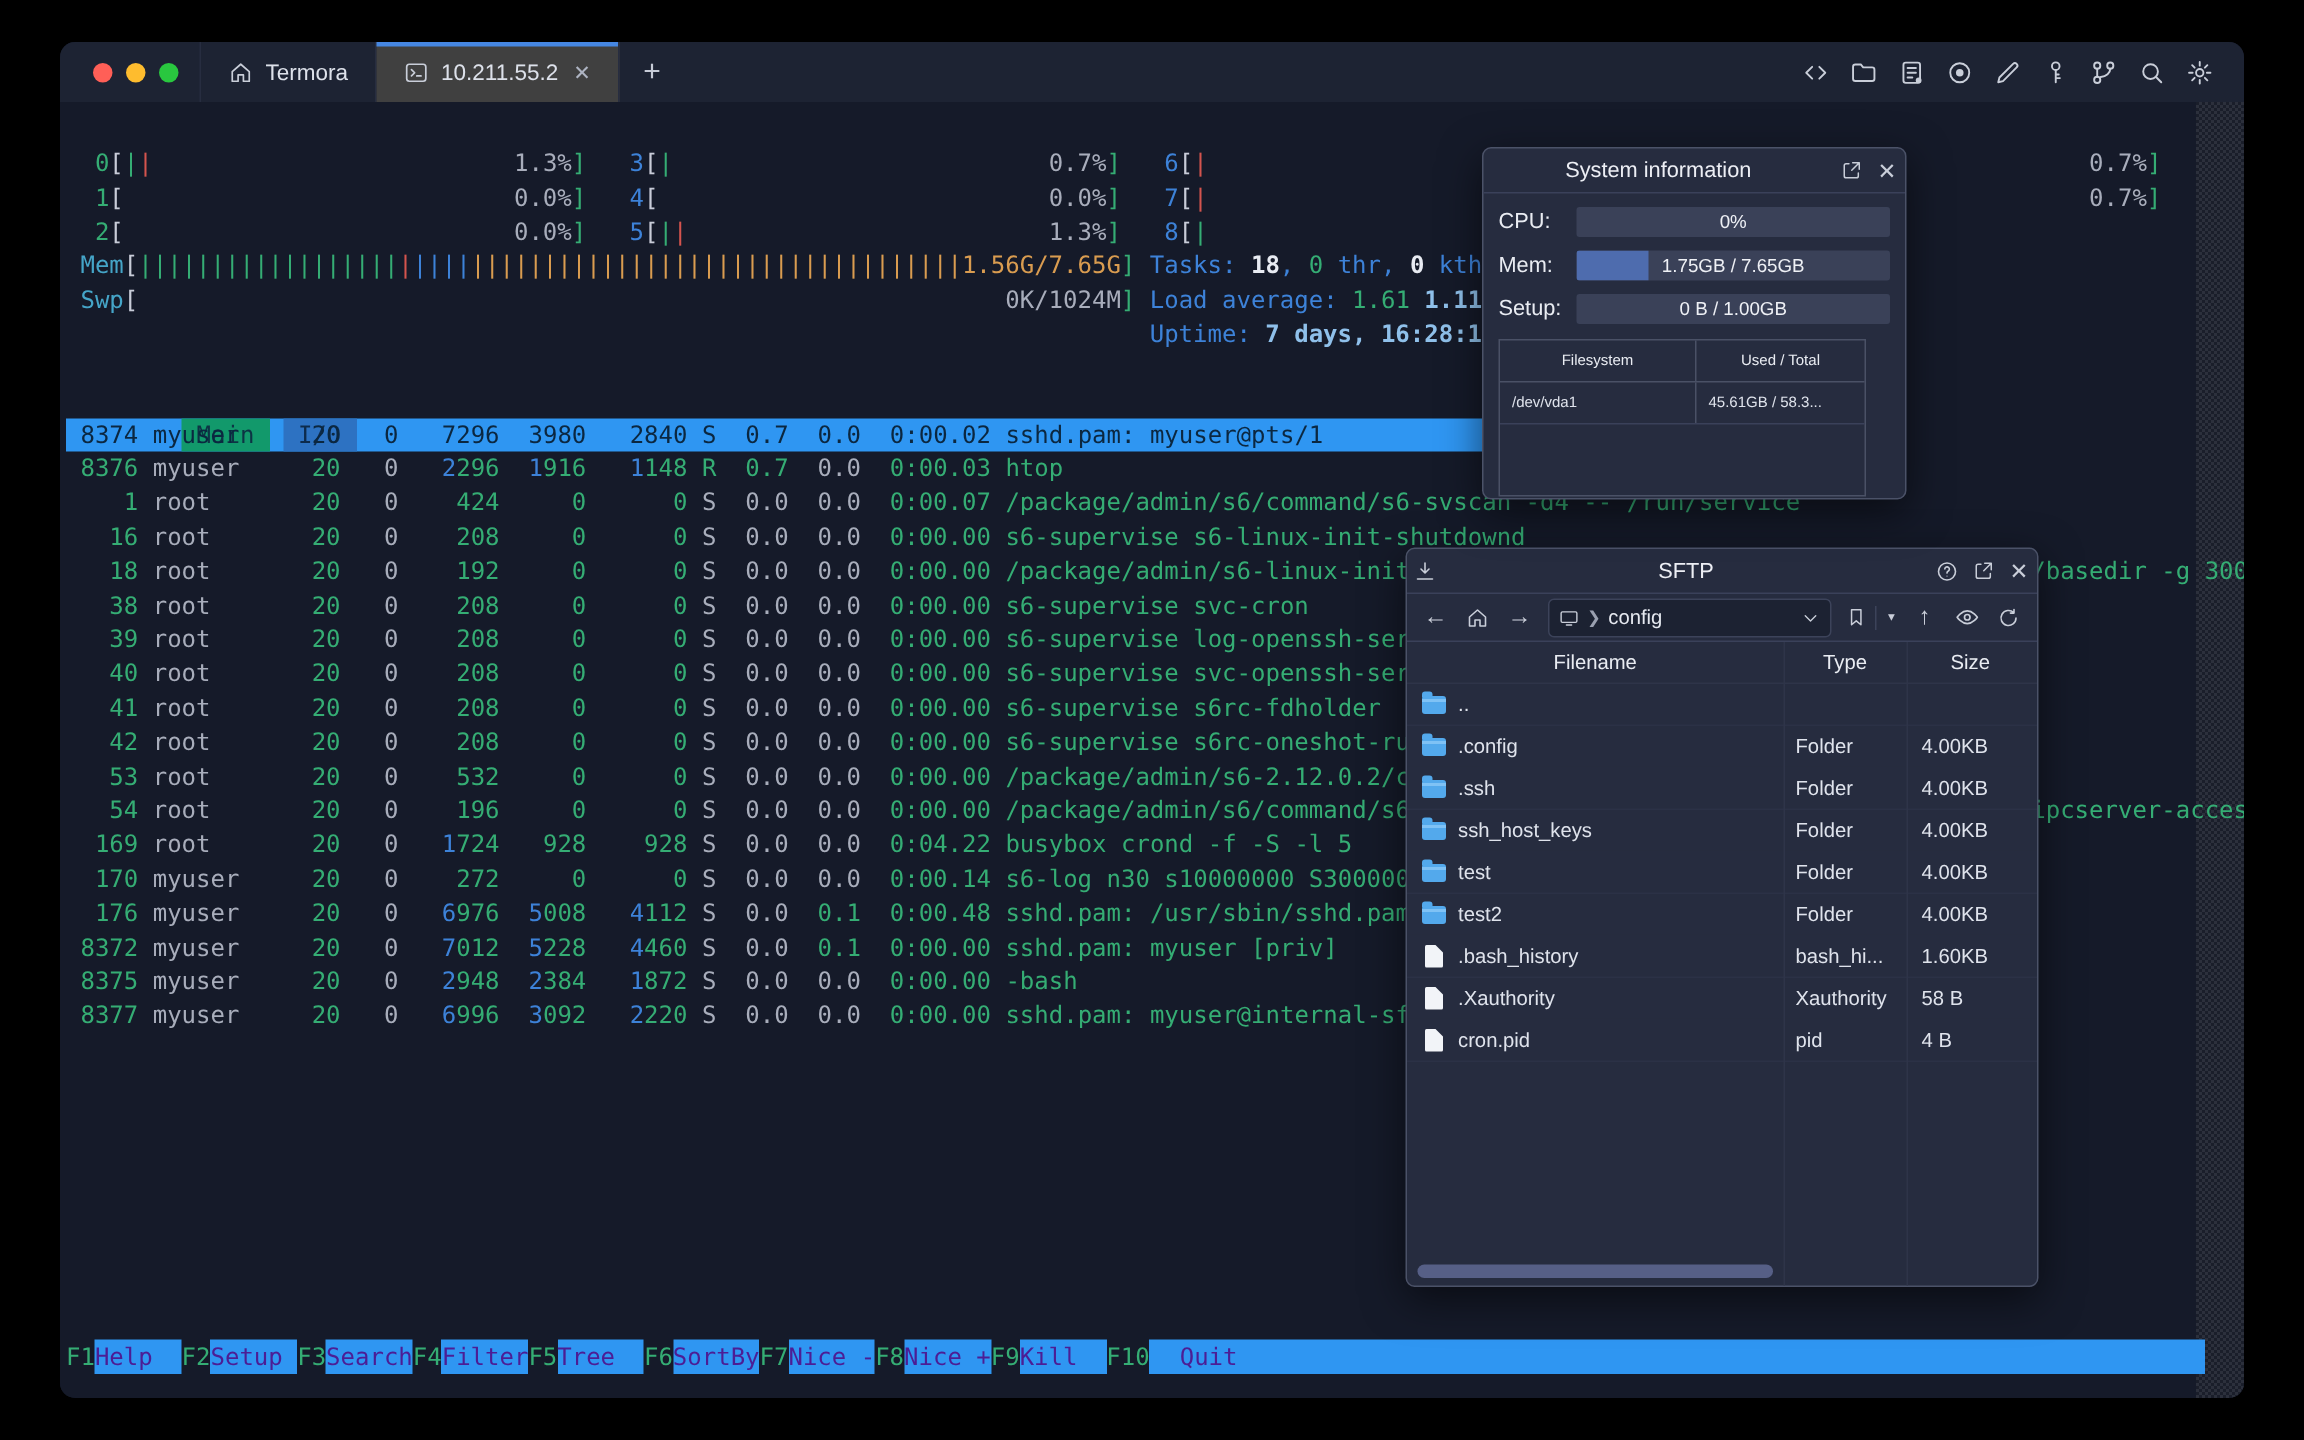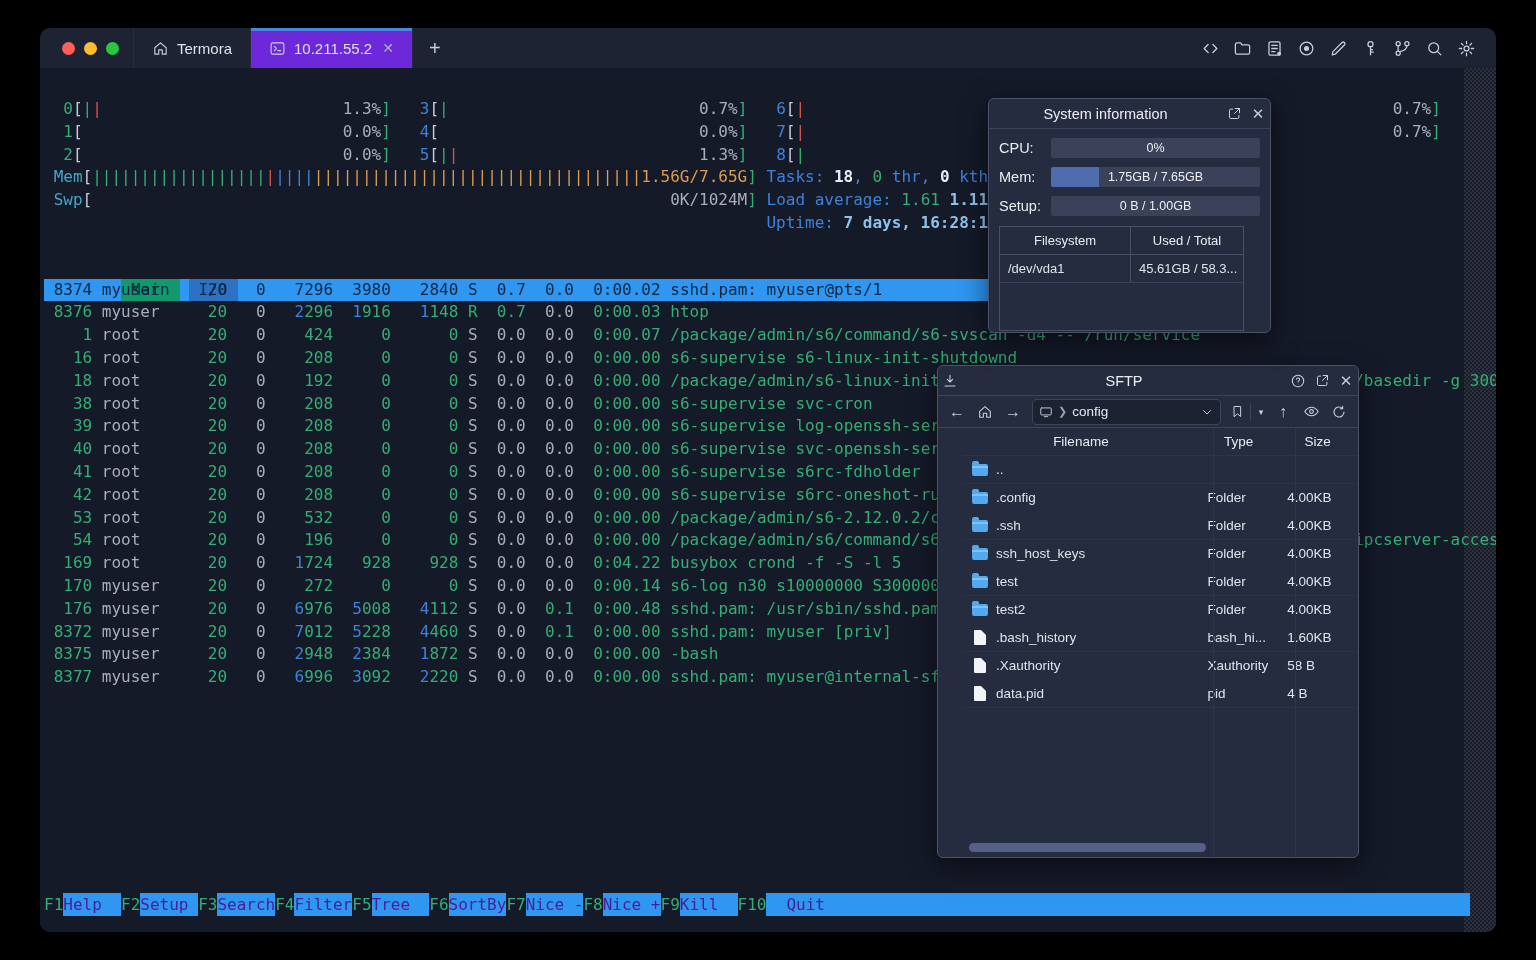--- a/index.html
+++ b/index.html
@@ -5,21 +5,21 @@
   html,body{margin:0;padding:0;background:#000;width:1536px;height:960px;overflow:hidden;
     font-family:"Liberation Sans","DejaVu Sans",sans-serif;}
   .window{position:absolute;left:40px;top:28px;width:1456px;height:904px;background:#151a29;
     border-radius:10px;overflow:hidden;}
   
   .titlebar{position:absolute;left:0;top:0;right:0;height:40px;background:#1d2333;display:flex;align-items:stretch;}
   .lights{display:flex;align-items:center;gap:9px;padding:0 14px 0 22px;}
   .light{width:13px;height:13px;border-radius:50%;}
   .tab{display:flex;align-items:center;gap:8px;padding:0 18px;color:#dde1ea;font-size:15px;border-right:1px solid #272d40;}
   .tab.home{border-left:1px solid #272d40;}
-  .tab.active{background:#6d28d9;position:relative;}
+  .tab.active{background:#404040;position:relative;}
   .tab.active::before{content:"";position:absolute;left:0;top:0;right:0;height:3px;background:#4687e2;}
   .tab .close{color:#aeb4c2;font-size:14px;margin-left:2px;cursor:default;}
   .newtab{display:flex;align-items:center;padding:0 16px;color:#c6cbd7;font-size:20px;}
   .tb-icons{margin-left:auto;display:flex;align-items:center;gap:13px;padding-right:20px;}
   .tb-icons svg{display:block;}
   .ico{stroke:#c9ced9;fill:none;stroke-width:1.6;stroke-linecap:round;stroke-linejoin:round;}
   
   .term{position:absolute;left:0;top:40px;right:0;bottom:0;background:#151a29;
     font-family:"DejaVu Sans Mono",monospace;font-size:16px;line-height:22.8px;color:#a8adbb;}
   .term .inner{position:absolute;left:4px;top:30px;right:0;}
@@ -52,41 +52,41 @@
   .pt-ico svg{display:block;}
   .xbtn{font-size:15px;color:#c9ced9;}
   
   #sysinfo{left:948px;top:70px;width:281px;height:233px;z-index:30;}
   .si-row{display:flex;align-items:center;margin:9px 10px 0 10px;}
   .si-label{width:52px;font-size:14.5px;color:#e9ecf2;}
   .si-bar{position:relative;flex:1;height:20px;background:#3a4158;border-radius:2px;overflow:hidden;}
   .si-fill{position:absolute;left:0;top:0;bottom:0;background:#4e6cae;}
   .si-bartext{position:absolute;left:0;right:0;top:0;bottom:0;display:flex;align-items:center;justify-content:center;
     font-size:12.5px;color:#eef0f5;}
-  .si-table{margin:10px 26px 0 10px;border:1px solid #4a5166;font-size:13px;}
+  .si-table{margin:10px 26px 0 10px;border:1px solid #4a5166;font-size:10px;}
   .si-thead{display:flex;border-bottom:1px solid #4a5166;}
   .si-th{height:27px;display:flex;align-items:center;justify-content:center;color:#e9ecf2;}
   .si-th:first-child{width:130px;border-right:1px solid #4a5166;}
   .si-th:last-child{flex:1;}
   .si-trow{display:flex;border-bottom:1px solid #3a415a;}
   .si-td{height:27px;display:flex;align-items:center;padding-left:8px;color:#dfe3ec;}
   .si-td:first-child{width:122px;border-right:1px solid #4a5166;}
   .si-td:last-child{flex:1;}
   .si-fill-space{height:47px;}
   
   #sftp{left:897px;top:337px;width:420px;height:491px;z-index:20;}
   .nav{display:flex;align-items:center;height:31px;border-bottom:1px solid #3a415a;padding:0 6px;gap:2px;}
   .nv{display:flex;align-items:center;justify-content:center;width:26px;height:24px;color:#c9ced9;font-size:16px;}
   .pathbox{display:flex;align-items:center;flex:1;height:24px;background:#1c2232;border:1px solid #3c435a;
     border-radius:4px;margin:0 4px;padding:0 6px;gap:5px;font-size:13.5px;color:#e6e9f0;}
   .pathbox .sep{color:#9aa0b0;font-size:11px;}
   .pathbox .chev{margin-left:auto;}
   .vdiv{width:1px;height:16px;background:#3c435a;margin:0 1px;}
   .caret{font-size:9px;color:#c9ced9;}
-  .ftable{position:relative;height:429px;margin-left:24px;}
+  .ftable{position:relative;height:429px;}
   .fcol-line{position:absolute;top:0;bottom:0;width:1px;background:#2e3449;}
   .fhead{display:flex;height:27px;border-bottom:1px solid #2e3449;font-size:13.5px;color:#e9ecf2;}
   .fh{display:flex;align-items:center;justify-content:center;}
   .frow{display:flex;height:27px;border-bottom:1px solid #262c3f;font-size:13.5px;color:#dfe3ec;align-items:center;}
   .frow:nth-child(odd){border-bottom-color:#2b3146;}
   .fc-name{width:251px;display:flex;align-items:center;gap:8px;padding-left:10px;box-sizing:border-box;}
   .fc-type{width:82px;padding-left:8px;box-sizing:border-box;}
   .fc-size{width:85px;padding-left:10px;box-sizing:border-box;}
   .folder-glyph{width:16px;height:12px;background:#53a9ec;border-radius:2px;position:relative;flex:none;}
   .folder-glyph::before{content:"";position:absolute;left:0;top:-3px;width:7px;height:4px;background:#53a9ec;
@@ -379,21 +379,21 @@
             <div class="fc-name">
               <span class="file-glyph"></span>
               <span>.Xauthority</span>
             </div>
             <div class="fc-type">Xauthority</div>
             <div class="fc-size">58 B</div>
           </div>
           <div class="frow">
             <div class="fc-name">
               <span class="file-glyph"></span>
-              <span>data.pid</span>
+              <span>cron.pid</span>
             </div>
             <div class="fc-type">pid</div>
             <div class="fc-size">4 B</div>
           </div>
         </div>
       <div class="hscroll"></div>
     </div>
   </div>
 
 </div>

